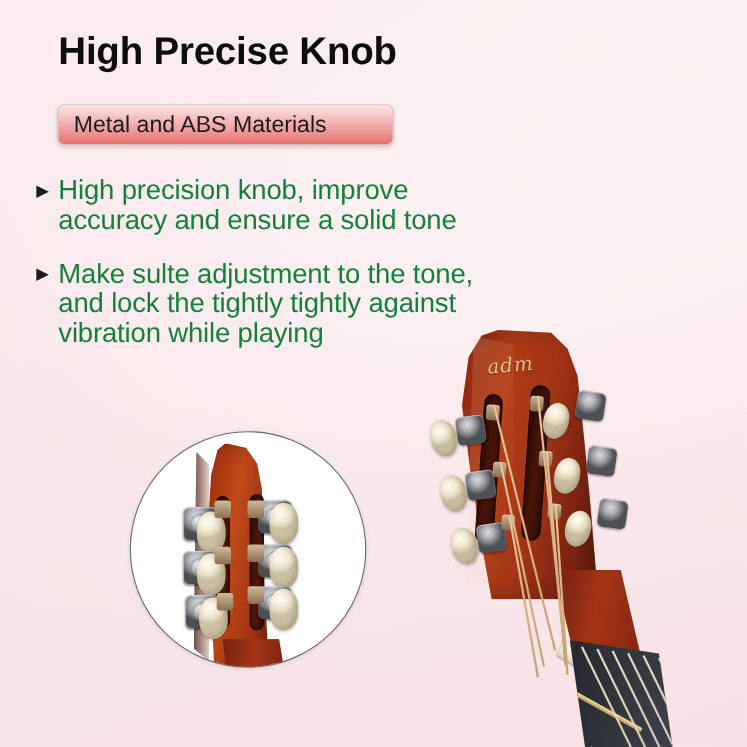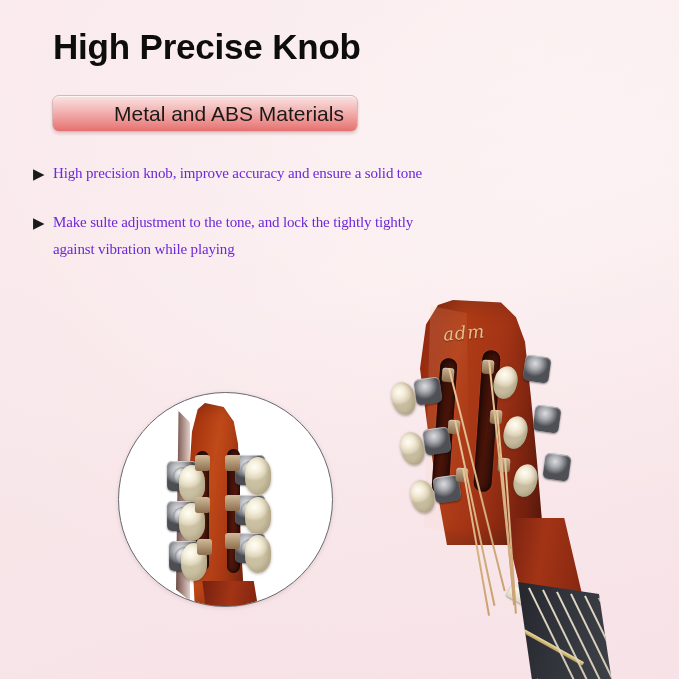--- a/index.html
+++ b/index.html
@@ -31,37 +31,36 @@
     letter-spacing:-0.2px; white-space:nowrap;
   }
 
   #subtitle-badge {
     position:absolute; left:52px; top:95px;
     width:306px; height:37px;
     border-radius:7px;
     background: linear-gradient(to bottom, #fbe2e2 0%, #f6cccb 22%, #ef9e9c 62%, #e9807f 88%, #e4706f 100%);
     border:1px solid #d9b7b7;
     box-shadow: 0 2px 3px rgba(160,110,115,.28), inset 0 1px 0 rgba(255,255,255,.65);
-    display:flex; align-items:center;padding-left:47px;
+    display:flex; align-items:center;
   }
   #subtitle-badge-label {
     margin-left:14px;
     font-size:21px; color:#1a1a1a; white-space:nowrap;
   }
 
   #bullets { position:absolute; left:33px; top:160px; width:420px; }
   .bullet-row { display:flex; margin-bottom:22px; }
   .bullet-marker {
     flex:0 0 auto; width:20px;
     font-size:15px; color:#1a1a1a; line-height:27px;
   }
   .bullet-text {
-    font-size:15px; line-height:27px; color:#6d28d9;
+    font-size:25px; line-height:27px; color:#15803d;
     letter-spacing:-0.15px;
-    font-family:Liberation Serif, serif;
   }
 
   
   #headstock-photo {
     position:absolute; left:380px; top:282px; width:299px; height:397px;
   }
   .hs-wood {
     position:absolute;
     background: linear-gradient(100deg,#6d1d10 0%,#93280f 14%,#b03c15 34%,#a33415 56%,#7d2410 78%,#5c1a0c 100%);
   }

